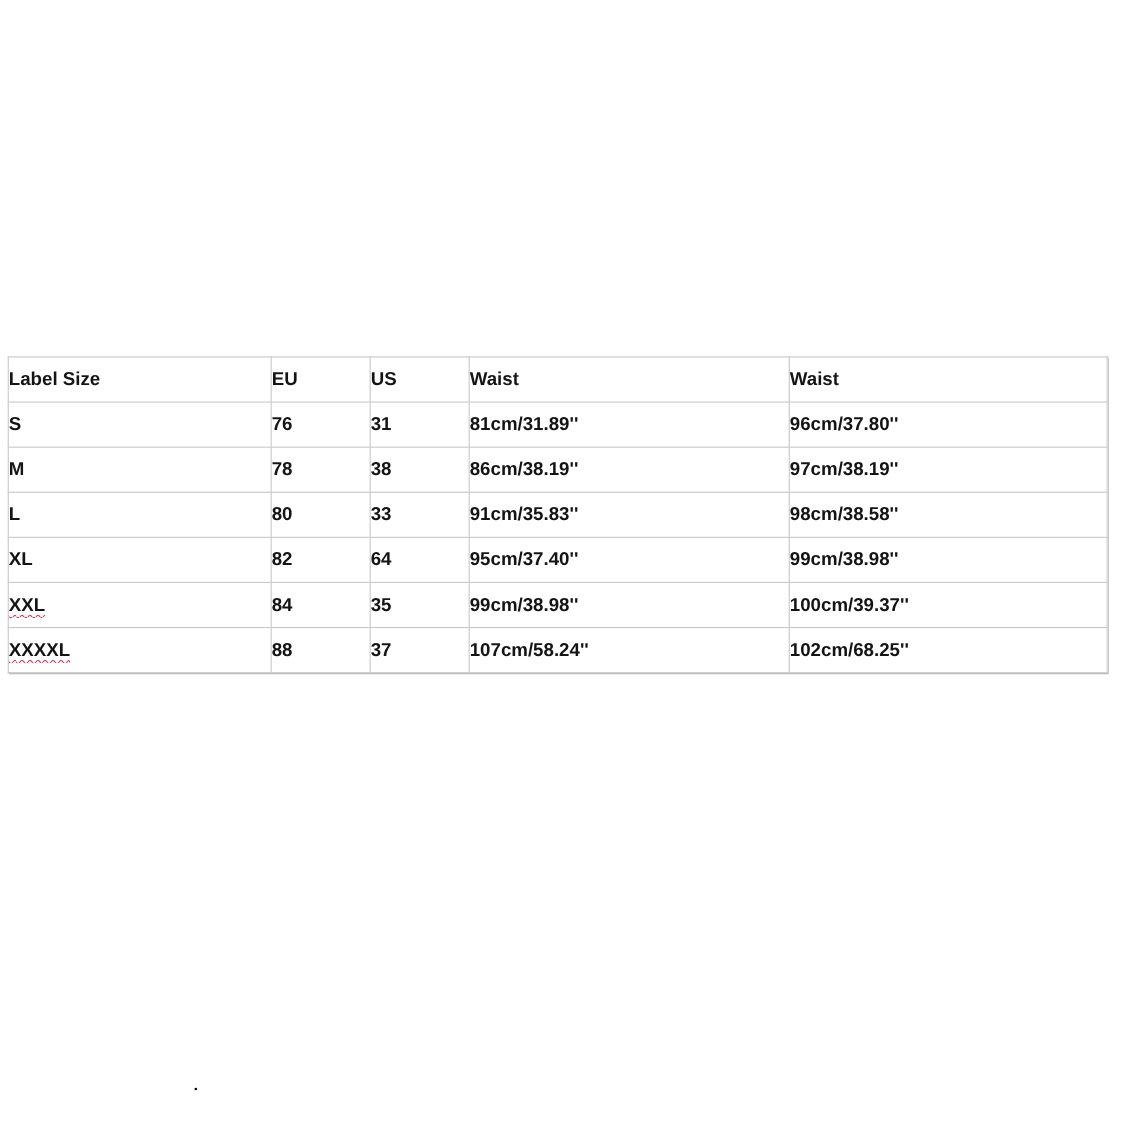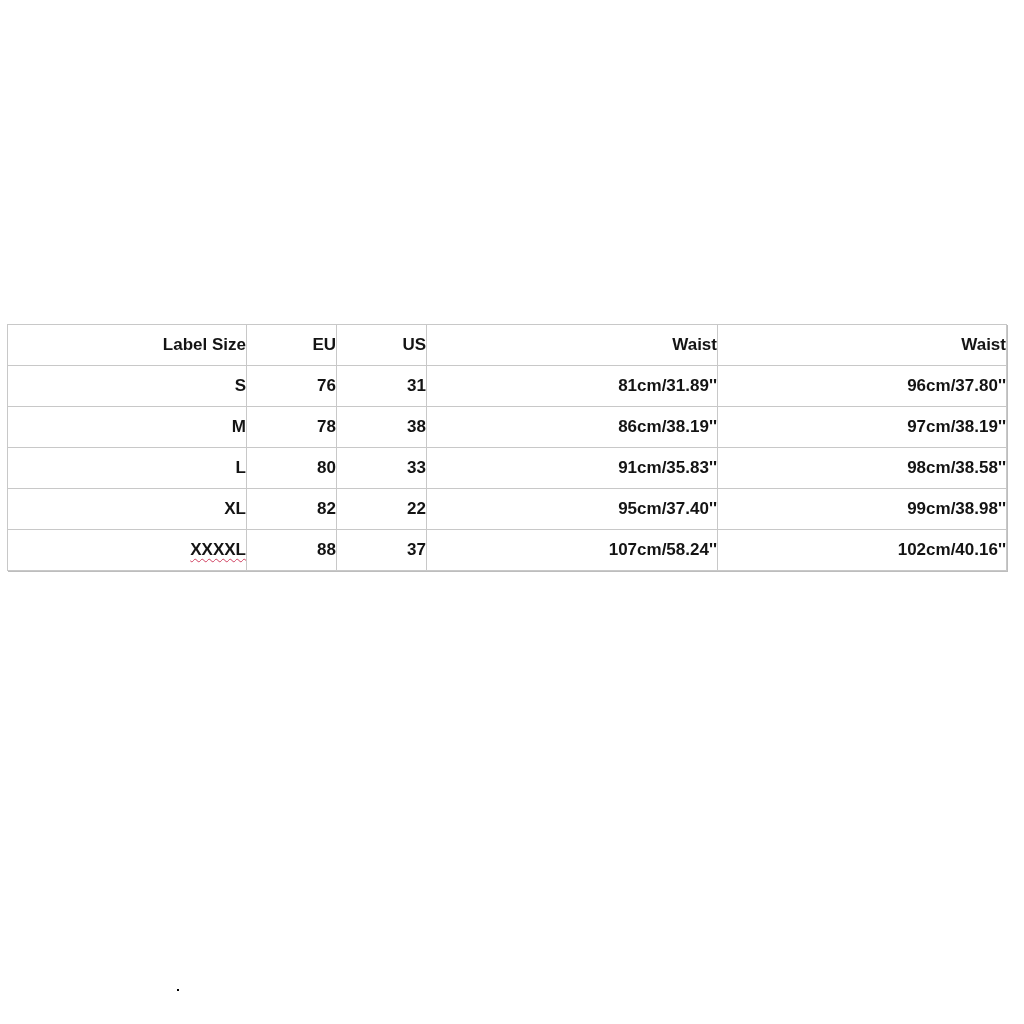--- a/index.html
+++ b/index.html
@@ -28,21 +28,21 @@
       font-size: 17px;
       color: #141414;
       border: 1px solid #a9a9a9;
       box-shadow: 1px 1px 0 #bdbdbd;
     }
     table.size-table th,
     table.size-table td {
       border: 1px solid #c8c8c8;
       height: 40px;
       padding: 0;
-      text-align: right;
+      text-align: left;
       vertical-align: middle;
       font-weight: bold;
     }
     col.c-label { width: 239px; }
     col.c-eu { width: 90px; }
     col.c-us { width: 90px; }
     col.c-waist { width: 291px; }
     col.c-length { width: 289px; }
     .squiggle {
       text-decoration: underline wavy #d04060;
@@ -97,27 +97,34 @@
       <tr>
         <td><span>L</span></td>
         <td>80</td>
         <td>33</td>
         <td>91cm/35.83''</td>
         <td>98cm/38.58''</td>
       </tr>
       <tr>
         <td><span>XL</span></td>
         <td>82</td>
-        <td>22</td>
+        <td>64</td>
         <td>95cm/37.40''</td>
         <td>99cm/38.98''</td>
+      </tr>
+      <tr>
+        <td><span class="squiggle">XXL</span></td>
+        <td>84</td>
+        <td>35</td>
+        <td>99cm/38.98''</td>
+        <td>100cm/39.37''</td>
       </tr>
       <tr>
         <td><span class="squiggle">XXXXL</span></td>
         <td>88</td>
         <td>37</td>
         <td>107cm/58.24''</td>
-        <td>102cm/40.16''</td>
+        <td>102cm/68.25''</td>
       </tr>
     </tbody>
   </table>
   <div class="dot"></div>
 </div>
 
 </body></html>

